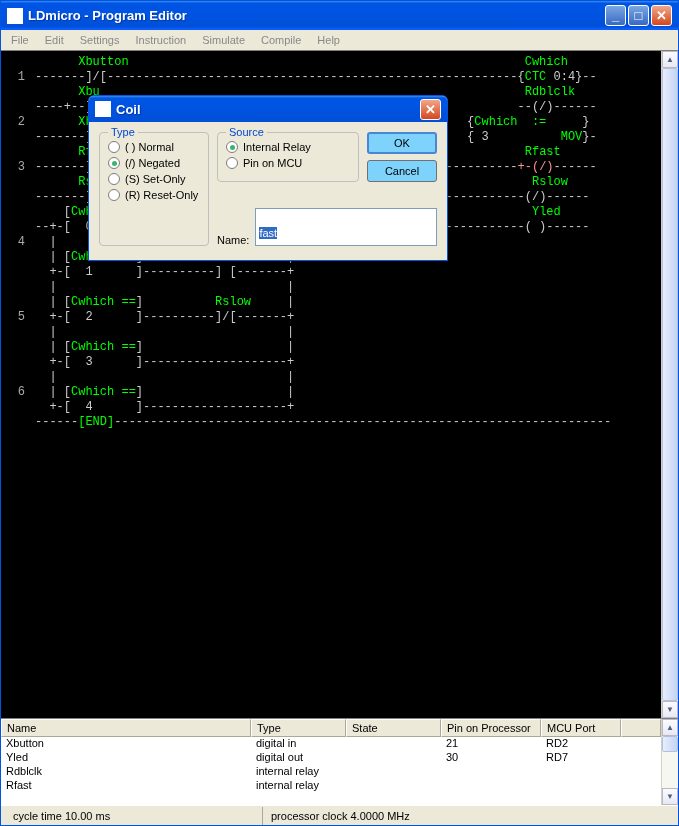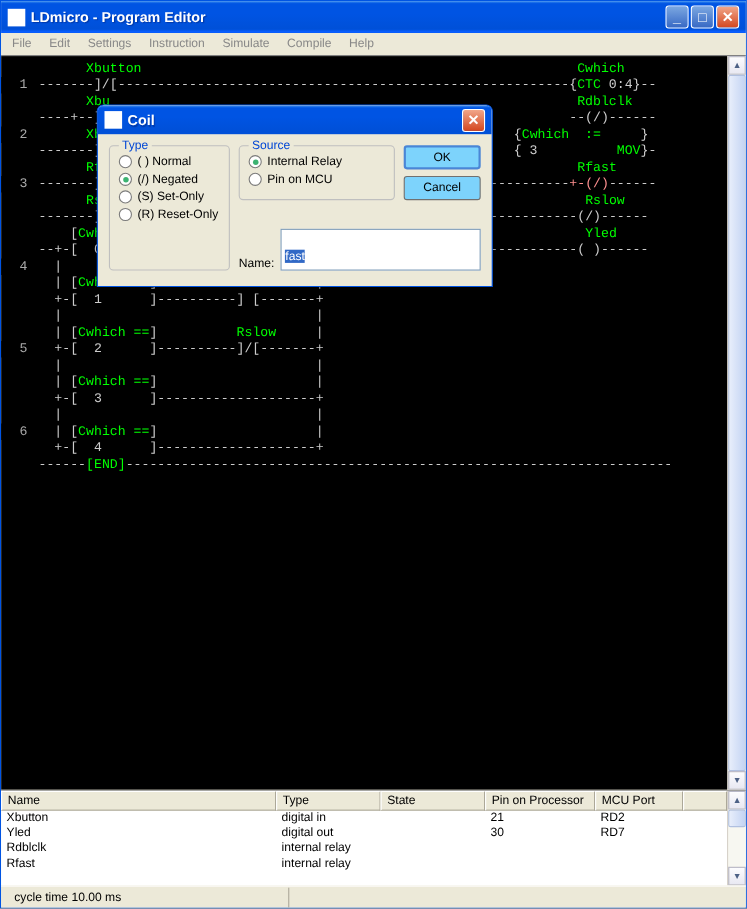--- a/index.html
+++ b/index.html
@@ -326,20 +326,21 @@
       <div class="sb-btn">▲</div>
       <div class="sb-track">
         <div class="sb-thumb" style="height:30%;margin-top:0;"></div>
       </div>
       <div class="sb-btn">▼</div>
     </div>
   </div>
 
   <div class="statusbar">
     <div class="status-cell">cycle time 10.00 ms</div>
+    <div class="status-cell" style="flex:1;border-right:none;">processor clock 4.0000 MHz</div>
   </div>
 </div>
 
 <div class="dialog">
   <div class="dlg-title">
     <span class="icon"></span>
     <span class="t">Coil</span>
     <div class="dlg-close">✕</div>
   </div>
   <div class="dlg-body">

